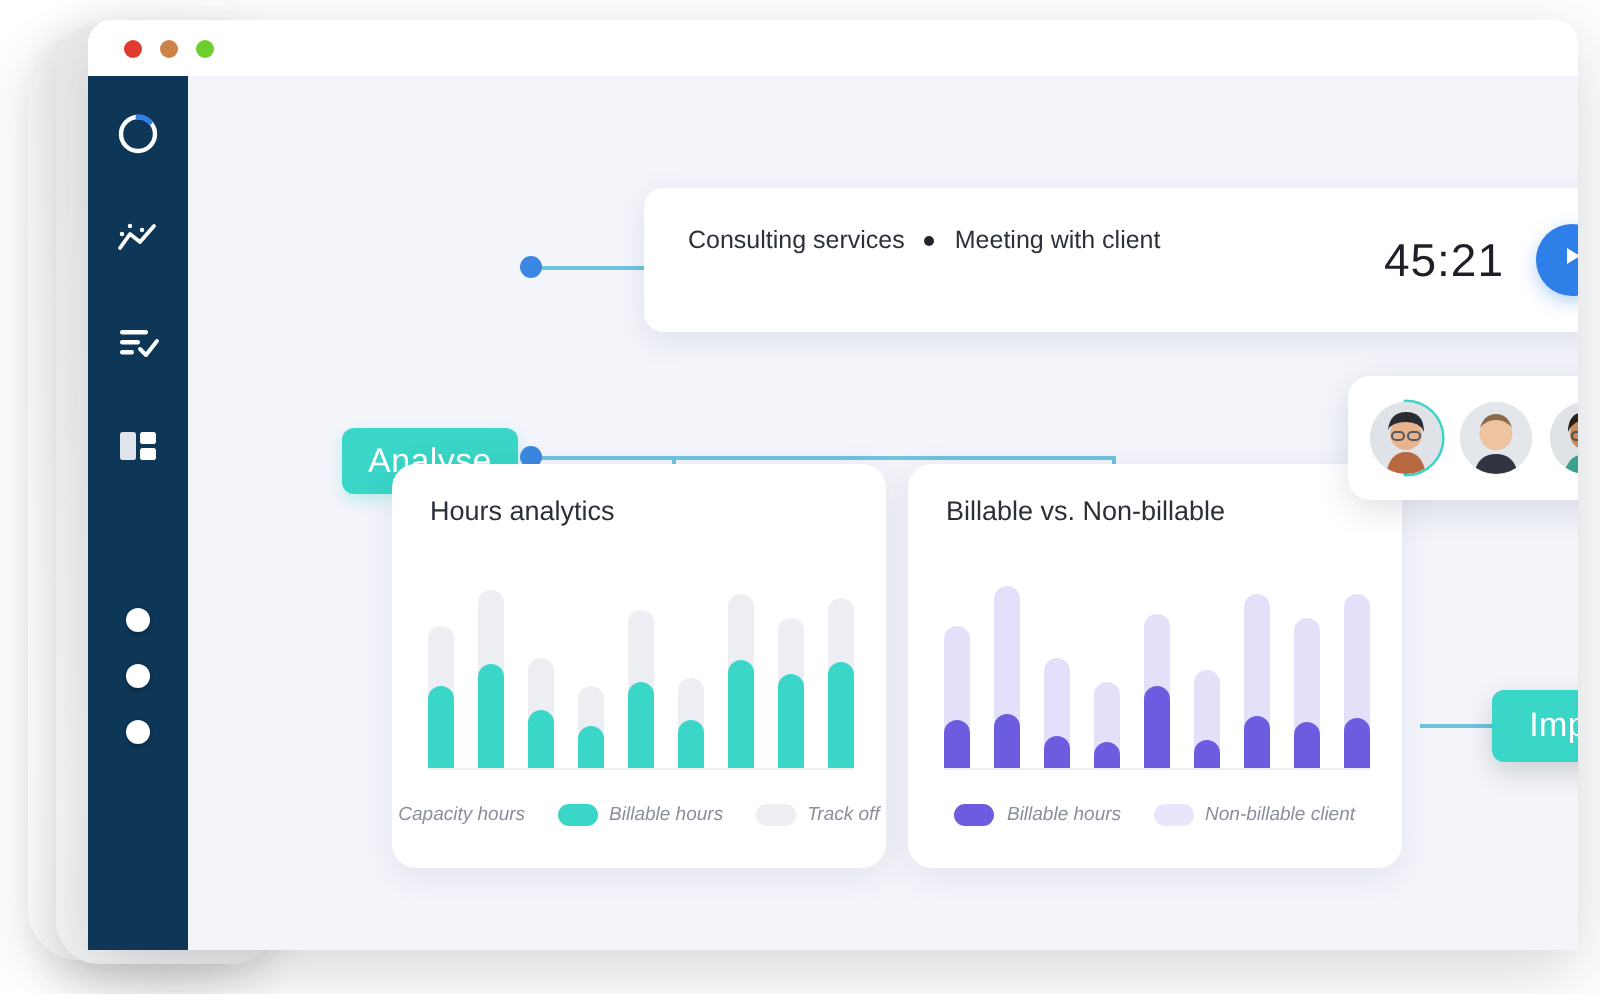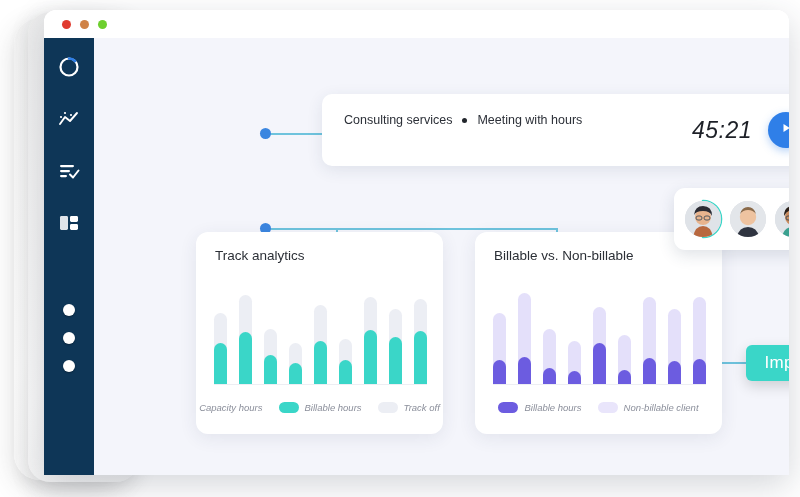--- a/index.html
+++ b/index.html
@@ -75,21 +75,21 @@
     box-shadow:0 4px 16px rgba(40,60,90,.10);
     padding:11px 18px 0 22px;box-sizing:border-box;
   }
   .tag{
     display:inline-block;background:#e8f1fd;color:#4b94e8;
     font-style:italic;font-size:12.5px;padding:3px 9px;border-radius:4px;
   }
   .timer-sub{margin-top:8px;display:flex;align-items:center;gap:10px;font-size:12.5px;color:#2c3038;}
   .sep-dot{width:5px;height:5px;border-radius:50%;background:#22262c;display:inline-block;}
   .timer-right{position:absolute;right:18px;top:18px;display:flex;align-items:center;gap:16px;}
-  .clock{font-size:23px;font-style:italic;color:#1d2027;letter-spacing:.5px;}
+  .clock{font-size:23px;color:#1d2027;letter-spacing:.5px;}
   .play-btn{
     width:36px;height:36px;border-radius:50%;background:#2f7fe8;
     display:flex;align-items:center;justify-content:center;cursor:pointer;
     box-shadow:0 3px 9px rgba(47,127,232,.35);
   }
 
   
   .avatars-card{
     position:absolute;left:580px;top:150px;width:148px;height:62px;
     background:#ffffff;border-radius:11px;
@@ -103,21 +103,21 @@
     overflow:hidden;background:#d9dde3;
   }
 
   
   .chart-card{
     position:absolute;background:#ffffff;border-radius:12px;
     box-shadow:0 4px 18px rgba(40,60,90,.09);
     padding:16px 0 0 0;box-sizing:border-box;
   }
   #card-hours{left:102px;top:194px;width:247px;height:202px;}
-  #card-billable{left:381px;top:194px;width:247px;height:202px;}
+  #card-billable{left:360px;top:194px;width:247px;height:202px;}
   .chart-title{font-size:13.5px;color:#2b2f36;padding-left:19px;}
   .plot{position:relative;height:100px;margin:22px 16px 0 18px;display:flex;align-items:flex-end;gap:0;justify-content:space-between;}
   .plot::after{content:"";position:absolute;left:0;right:0;bottom:0;height:1px;background:#edeef3;}
   .barpair{position:relative;width:13px;height:100px;}
   .bar-bg{position:absolute;bottom:0;left:0;width:13px;border-radius:7px 7px 0 0;}
   .bar-fg{position:absolute;bottom:0;left:0;width:13px;border-radius:7px 7px 0 0;}
   .legend{display:flex;align-items:center;justify-content:center;gap:16px;margin-top:17px;font-size:9.5px;font-style:italic;color:#8b8f9b;}
   .legend-item{display:flex;align-items:center;gap:6px;white-space:nowrap;text-align:right;}
   .swatch{width:20px;height:11px;border-radius:6px;display:inline-block;}
 </style>
@@ -198,29 +198,32 @@
         <div class="node" style="left:166px;top:185px;"></div>
 
         <div class="line" style="left:242px;top:190px;width:2px;height:48px;"></div>
         <div class="node" style="left:238px;top:234px;"></div>
 
         <div class="line" style="left:462px;top:190px;width:2px;height:48px;border-radius:0 2px 2px 0;"></div>
         <div class="node" style="left:458px;top:234px;"></div>
 
         <div class="line" style="left:616px;top:324px;width:40px;height:2px;"></div>
 
+        <div class="pill" id="pill-analyse">
+          <span>Analyse</span>
+        </div>
         <div class="pill" id="pill-improve">
           <span>Improve</span>
         </div>
 
         <div class="timer-card">
           <div class="timer-sub">
             <span>Consulting services</span>
             <span class="sep-dot"></span>
-            <span>Meeting with hours</span>
+            <span>Meeting with client</span>
           </div>
           <div class="timer-right">
             <span class="clock">45:21</span>
             <span class="play-btn">
               <span>
                 <svg width="14" height="14" viewBox="0 0 14 14">
                   <polygon points="4.5,3 11,7 4.5,11" fill="#ffffff"></polygon>
                 </svg>
               </span>
             </span>
@@ -267,21 +270,21 @@
                 <circle cx="18" cy="16" r="8" fill="#c98b5e"></circle>
                 <path d="M9 15 q0-10 9-10 q9 0 9 10 q-3-6-9-6 q-6 0-9 6z" fill="#2a1f18"></path>
                 <rect x="11" y="15" width="6" height="4" rx="2" fill="none" stroke="#4a4e55" stroke-width="1"></rect>
                 <rect x="19" y="15" width="6" height="4" rx="2" fill="none" stroke="#4a4e55" stroke-width="1"></rect>
               </svg>
             </div>
           </div>
         </div>
 
         <div class="chart-card" id="card-hours">
-          <div class="chart-title">Track analytics</div>
+          <div class="chart-title">Hours analytics</div>
           <div class="plot" id="plot-0">
               <div class="barpair">
                 <div class="bar-bg" style="height: 72%; background: rgb(236, 238, 244);"></div>
                 <div class="bar-fg" style="height: 42%; background: rgb(58, 214, 200);"></div>
               </div>
               <div class="barpair">
                 <div class="bar-bg" style="height: 90%; background: rgb(236, 238, 244);"></div>
                 <div class="bar-fg" style="height: 53%; background: rgb(58, 214, 200);"></div>
               </div>
               <div class="barpair">

